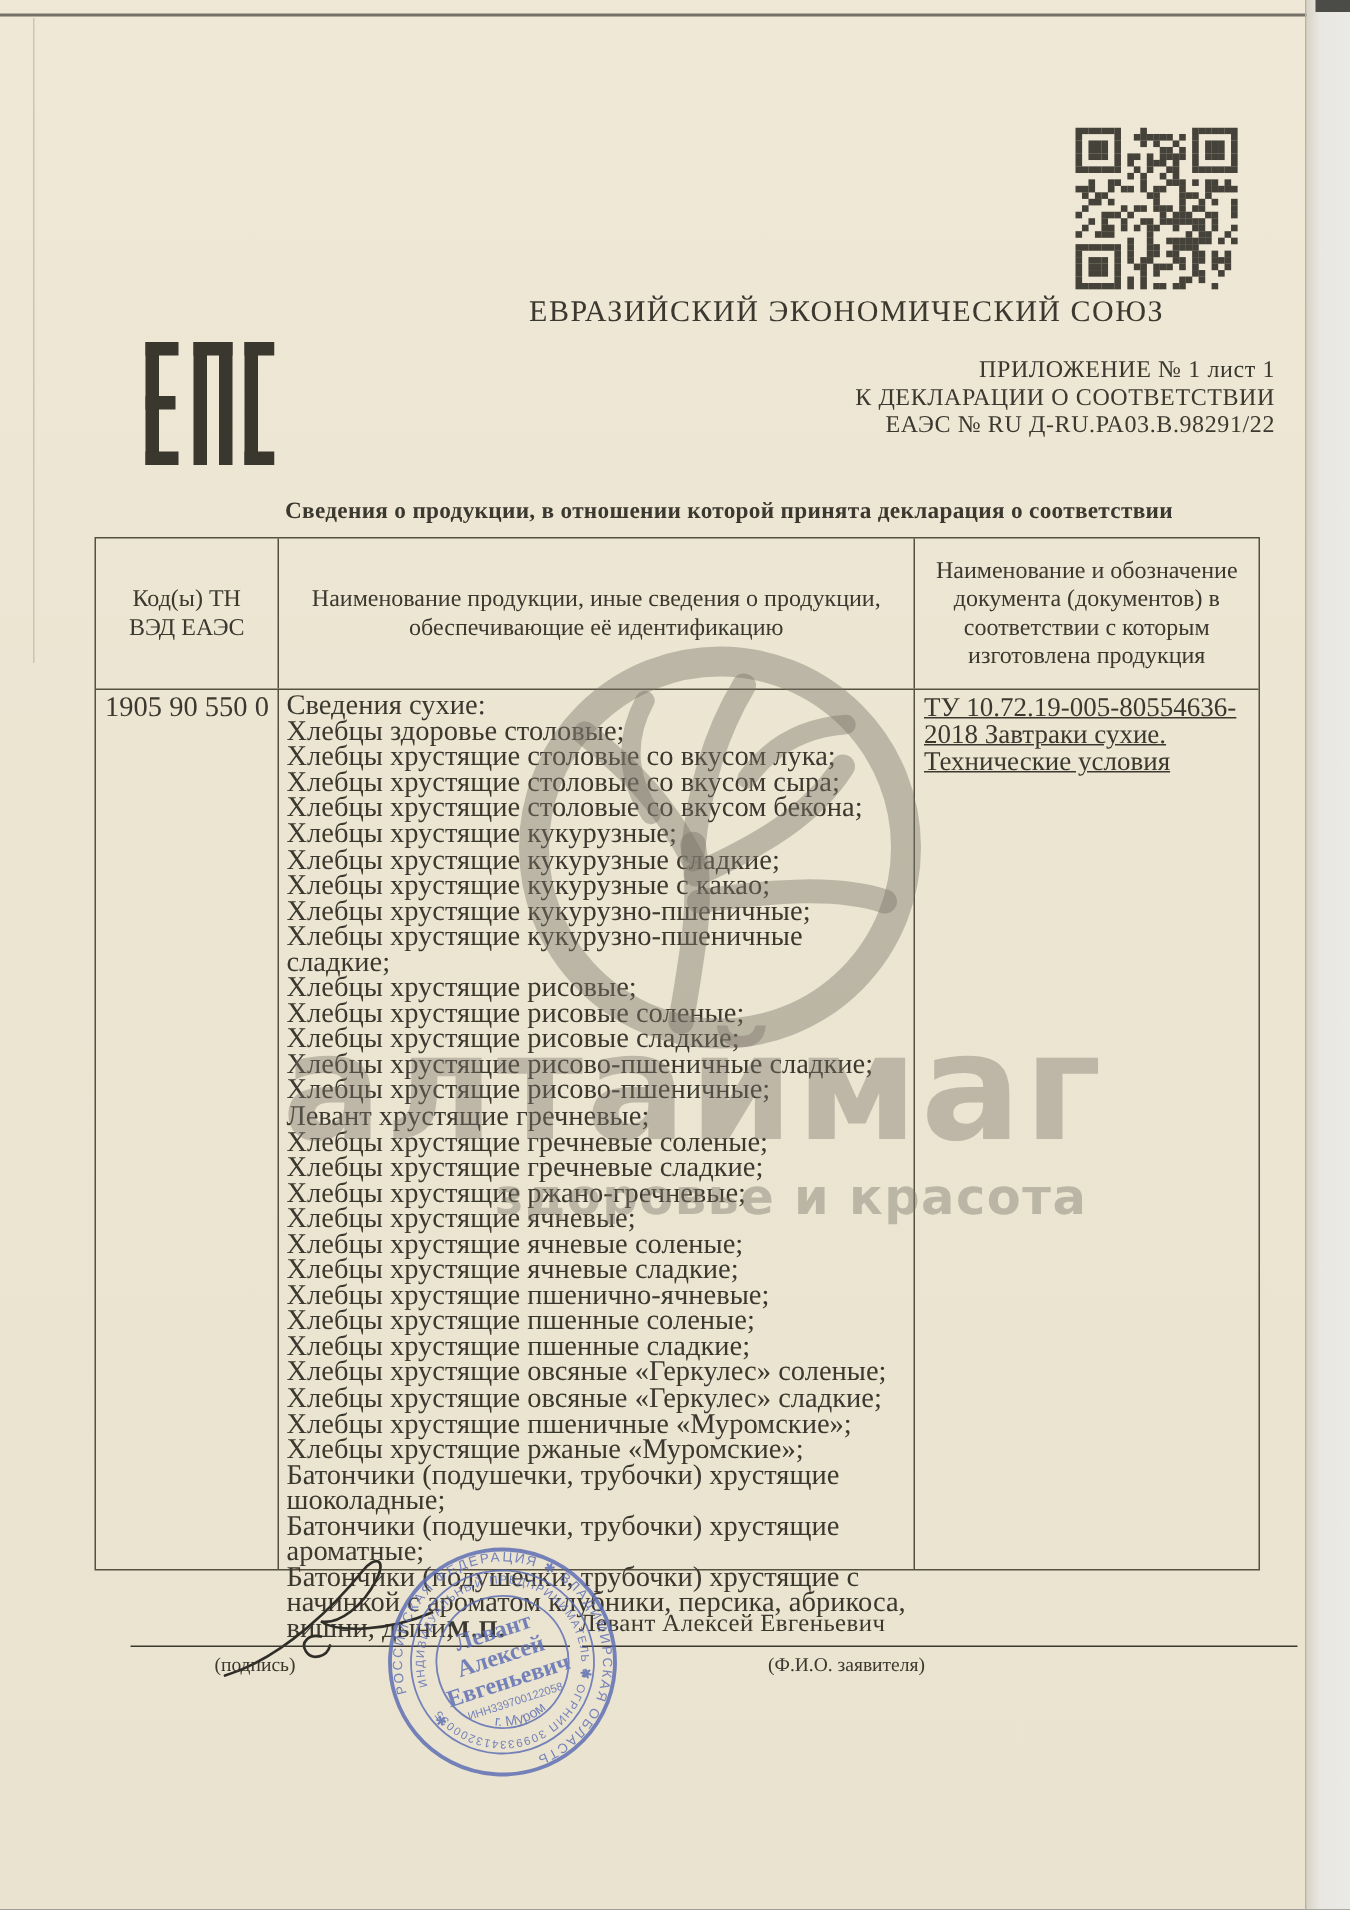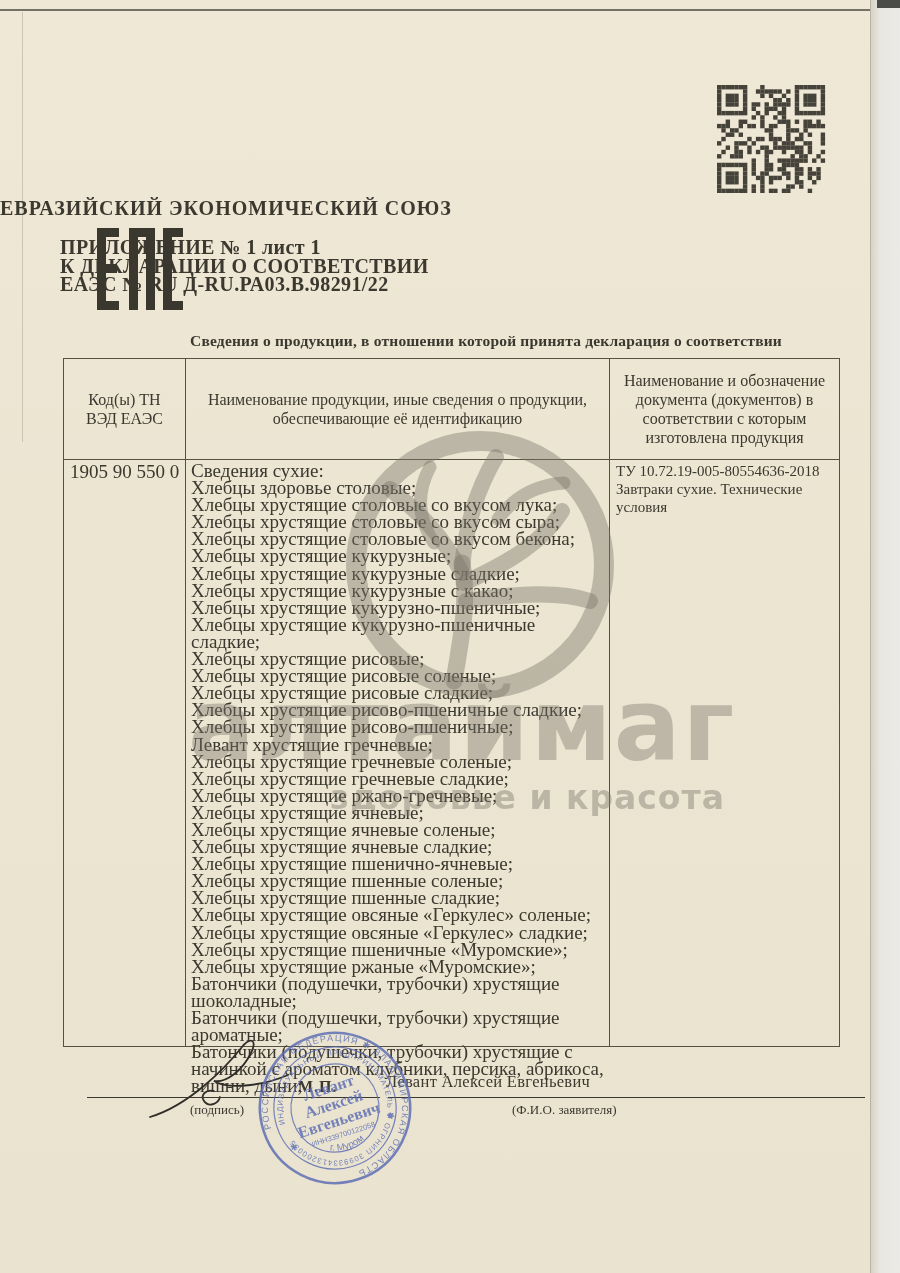--- a/index.html
+++ b/index.html
@@ -13,49 +13,49 @@
   .scan-top{position:absolute;left:0;top:9px;width:900px;height:2px;background:#4d4a42;opacity:.75;}
   .scan-left-fold{position:absolute;left:22px;top:12px;width:1px;height:430px;background:#8d8572;opacity:.35;}
   .scan-right{position:absolute;left:870px;top:0;width:30px;height:1273px;
     background:linear-gradient(90deg,#d8d3c6 0%,#e9e7e2 30%,#eceae6 100%);border-left:1px solid #b9b3a4;}
   .scan-right-top{position:absolute;left:877px;top:0;width:23px;height:8px;background:#4b4b47;}
   
   .qr{position:absolute;left:715px;top:85px;width:112px;height:108px;}
   
   .eac{position:absolute;left:95px;top:228px;width:88px;height:82px;}
   
-  .union-title{position:absolute;left:0;top:197px;width:776px;text-align:left;
-    font-size:20px;font-weight:bold;letter-spacing:1px;}
-  .appendix{position:absolute;left:60px;top:238px;width:790px;text-align:left;
-    font-size:20px;font-weight:bold;line-height:18.5px;letter-spacing:.4px;}
+  .union-title{position:absolute;left:0;top:197px;width:776px;text-align:right;
+    font-size:20px;font-weight:normal;letter-spacing:1px;}
+  .appendix{position:absolute;left:60px;top:238px;width:790px;text-align:right;
+    font-size:16px;font-weight:normal;line-height:18.5px;letter-spacing:.4px;}
   .section-title{position:absolute;left:0;top:332px;width:900px;text-align:center;
     font-size:15.5px;font-weight:bold;letter-spacing:.2px;margin-left:36px;}
   
   .tbl{position:absolute;left:63px;top:358px;width:775px;height:687px;border:1px solid #55503f;}
   .tbl .hrow{position:absolute;left:0;top:0;width:100%;height:100px;border-bottom:1px solid #55503f;display:flex;}
   .tbl .brow{position:absolute;left:0;top:101px;width:100%;bottom:0;display:flex;}
   .c1{width:122px;border-right:1px solid #55503f;}
   .c2{width:424px;border-right:1px solid #55503f;}
   .c3{flex:1;}
   .hcell{display:flex;align-items:center;justify-content:center;text-align:center;
     font-weight:normal;font-size:16px;line-height:19px;padding:2px 8px;box-sizing:border-box;}
   .bcell{font-size:19px;line-height:17.1px;padding:2px 4px 0 5px;box-sizing:border-box;}
   .code-cell{padding-top:3px;padding-left:6px;}
-  .doc-cell{padding-left:6px;line-height:18px;font-size:15px;}
+  .doc-cell{padding-left:6px;line-height:18px;font-size:18px;text-decoration:underline;}
   
   .wm{position:absolute;pointer-events:none;}
   .wm-brand{left:188px;top:668px;font-family:"DejaVu Sans","Liberation Sans",sans-serif;
     font-size:99px;font-weight:bold;letter-spacing:2px;color:rgba(122,116,104,.40);}
   .wm-tagline{left:330px;top:778px;font-family:"DejaVu Sans","Liberation Sans",sans-serif;
     font-size:33px;font-weight:bold;letter-spacing:1px;color:rgba(122,116,104,.42);}
   .wm-tree{left:338px;top:423px;width:284px;height:284px;}
   
   .sig-line{position:absolute;left:87px;top:1097px;width:293px;height:1px;background:#3a382f;}
   .fio-line{position:absolute;left:388px;top:1097px;width:477px;height:1px;background:#3a382f;}
-  .sig-caption{position:absolute;left:143px;top:1102px;font-size:13px;margin-left:47px;}
+  .sig-caption{position:absolute;left:143px;top:1102px;font-size:13px;}
   .fio-caption{position:absolute;left:512px;top:1102px;font-size:13px;}
   .mp{position:absolute;left:298px;top:1078px;font-size:16px;font-weight:bold;letter-spacing:1px;}
   .applicant{position:absolute;left:386px;top:1072px;font-size:16.5px;letter-spacing:.3px;}
   .handsig{position:absolute;left:130px;top:1025px;width:220px;height:110px;}
   .stamp{position:absolute;left:253px;top:1026px;width:164px;height:164px;opacity:.82;}
 </style>
 </head>
 <body>
 
 <div class="sheet">

